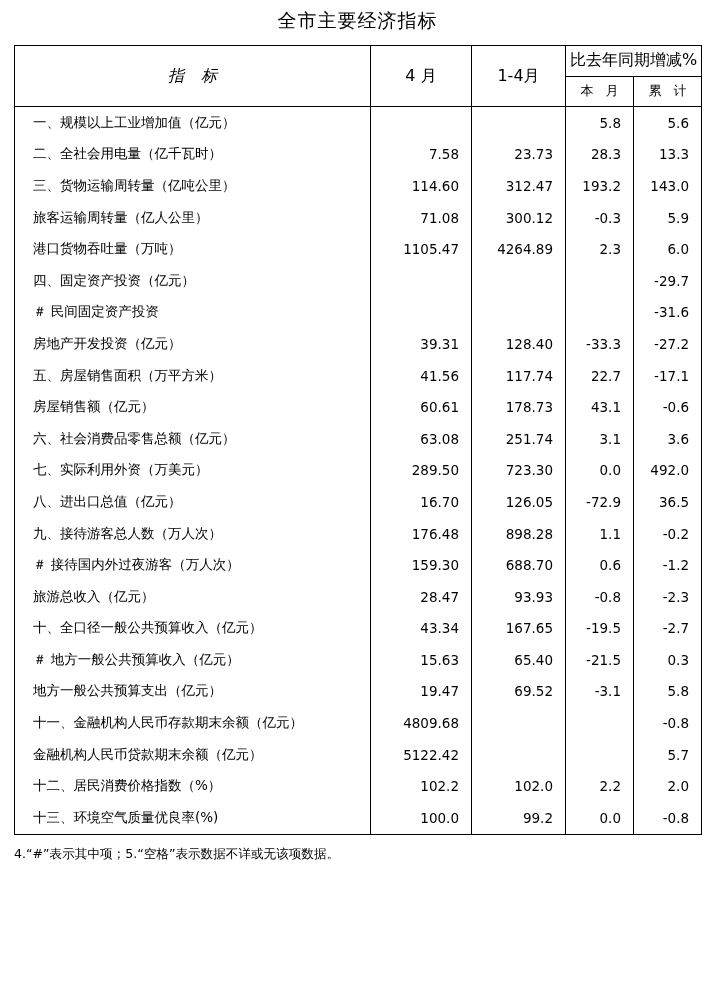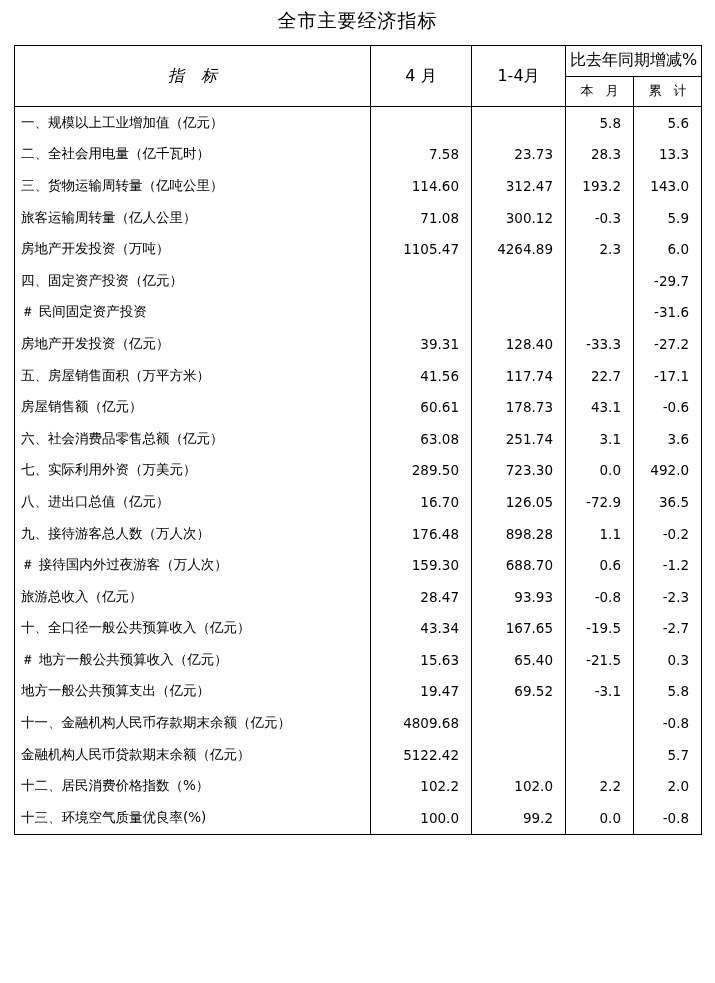--- a/index.html
+++ b/index.html
@@ -65,21 +65,21 @@
   
   tr.datarow td {
     height: 31.6px;
     border-left: 1px solid #000;
     border-right: 1px solid #000;
     border-top: none;
     border-bottom: none;
   }
   tr.datarow td.c-label {
     text-align: left;
-    padding-left: 6px;
+    padding-left: 18px;
     white-space: nowrap;
     margin-left: 12px;
   }
   tr.datarow td.c-num {
     text-align: right;
     padding-right: 12px;
     white-space: nowrap;
     font-variant-numeric: tabular-nums;
   }
   tr.datarow:last-child td {
@@ -147,21 +147,21 @@
           <td class="c-num">143.0</td>
         </tr>
         <tr class="datarow">
           <td class="c-label ind1">旅客运输周转量（亿人公里）</td>
           <td class="c-num">71.08</td>
           <td class="c-num">300.12</td>
           <td class="c-num">-0.3</td>
           <td class="c-num">5.9</td>
         </tr>
         <tr class="datarow">
-          <td class="c-label ind1">房地产开发投资（万吨）</td>
+          <td class="c-label ind1">港口货物吞吐量（万吨）</td>
           <td class="c-num">1105.47</td>
           <td class="c-num">4264.89</td>
           <td class="c-num">2.3</td>
           <td class="c-num">6.0</td>
         </tr>
         <tr class="datarow">
           <td class="c-label ind0">四、固定资产投资（亿元）</td>
           <td class="c-num"></td>
           <td class="c-num"></td>
           <td class="c-num"></td>
@@ -283,14 +283,15 @@
           <td class="c-label ind0">十三、环境空气质量优良率(%)</td>
           <td class="c-num">100.0</td>
           <td class="c-num">99.2</td>
           <td class="c-num">0.0</td>
           <td class="c-num">-0.8</td>
         </tr>
       </tbody>
   </table>
 
   <div class="notes" id="notes">
+      <div>4.“#”表示其中项；5.“空格”表示数据不详或无该项数据。</div>
     </div>
 </div>
 
 </body></html>

